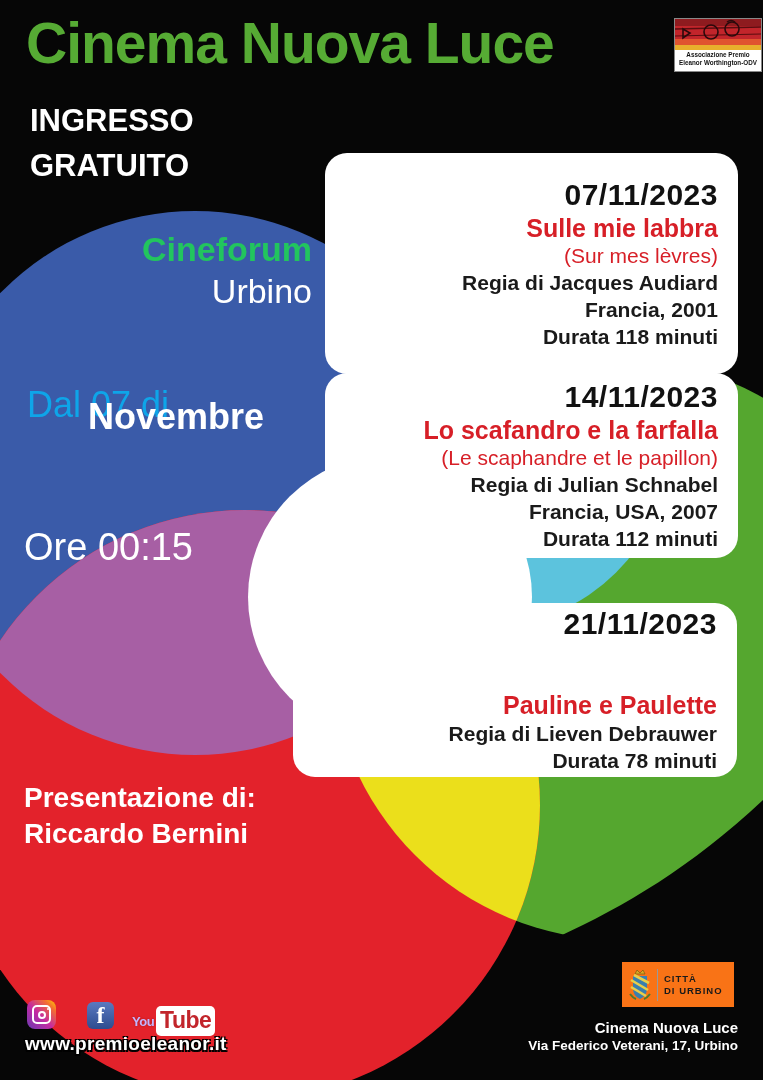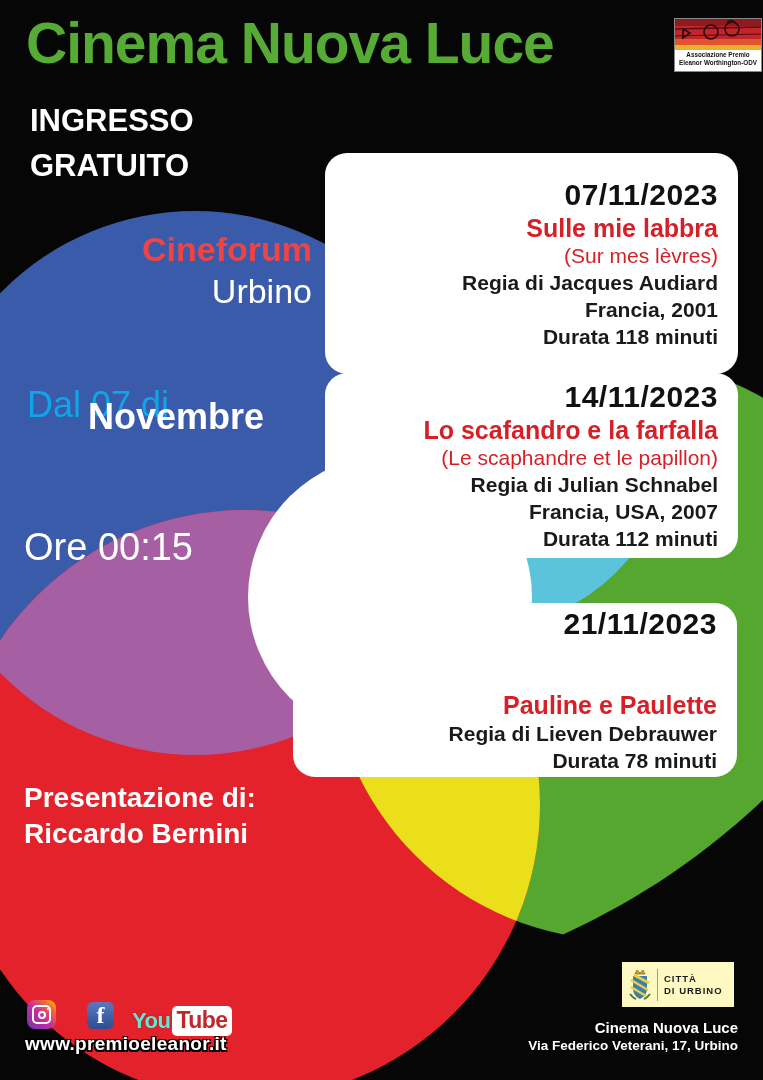--- a/index.html
+++ b/index.html
@@ -30,26 +30,26 @@
       background:linear-gradient(45deg,#6a3ab2 0%,#c32aa3 45%,#f46f30 80%,#ffd600 100%);
       display:flex;align-items:center;justify-content:center;}
   .ig-lens{width:15px;height:15px;border:2px solid #fff;border-radius:5px;position:relative;}
   .ig-lens:before{content:"";position:absolute;left:3.5px;top:3.5px;width:4px;height:4px;
       border:2px solid #fff;border-radius:50%;}
   .ig-lens:after{content:"";position:absolute;right:0.5px;top:0.5px;width:2px;height:2px;background:#fff;border-radius:50%;}
   .fb{left:87px;top:1002px;width:27px;height:27px;border-radius:6px;
       background:linear-gradient(#5a79c0,#2e4c8f);color:#fff;font-size:24px;font-weight:700;
       display:flex;align-items:flex-end;justify-content:center;font-family:"Liberation Serif",serif;overflow:hidden;}
   .yt{left:132px;top:1006px;display:flex;align-items:center;}
-  .yt-you{font-size:22px;font-weight:700;color:#5eead4;letter-spacing:-0.5px;text-shadow:0 0 2px rgba(120,20,20,.6);}
+  .yt-you{font-size:13px;font-weight:700;color:#c4b5fd;letter-spacing:-0.5px;text-shadow:0 0 2px rgba(120,20,20,.6);}
   .yt-tube{margin-left:2px;background:#fff;border-radius:5px;padding:1px 4px 2px 4px;font-size:23px;
       font-weight:700;letter-spacing:-0.5px;}
   .website{left:25px;top:1033px;font-size:19px;font-weight:700;color:#fff;letter-spacing:0.3px;
       text-shadow:1.5px 1.5px 0 #000,-1.5px 1.5px 0 #000,1.5px -1.5px 0 #000,-1.5px -1.5px 0 #000;}
-  .citybox{left:622px;top:962px;width:112px;height:45px;background:#fef9c3;display:flex;align-items:center;padding:0 6px;box-sizing:border-box;}
+  .citybox{left:622px;top:962px;width:112px;height:45px;background:#f97316;display:flex;align-items:center;padding:0 6px;box-sizing:border-box;}
   .citybox .divider{width:1px;height:32px;background:#999;margin:0 6px 0 5px;}
   .citytext{font-size:9.5px;font-weight:700;color:#1a1a1a;letter-spacing:1px;line-height:12px;}
   .venue{right:25px;top:1018px;text-align:right;color:#fff;}
   .venue-name{font-size:15px;font-weight:700;line-height:19px;}
   .venue-addr{font-size:13.5px;font-weight:700;line-height:17px;}
   .assoc{left:674px;top:18px;width:88px;height:54px;background:#fff;border:1px solid #888;box-sizing:border-box;}
   .assoc-text{font-size:6.3px;color:#111;text-align:center;line-height:7.5px;padding-top:1px;font-weight:700;}
 </style>
 </head>
 <body>
@@ -99,21 +99,21 @@
       <div>Eleanor Worthington-ODV</div>
     </div>
   </div>
 
   <div class="abs free-entry">
     <div>INGRESSO</div>
     <div>GRATUITO</div>
   </div>
 
   <div class="abs cineforum-block">
-    <div class="cineforum-series" style="color:#ef4444;">Cineforum</div>
+    <div class="cineforum-series" style="color:#22c55e;">Cineforum</div>
     <div class="cineforum-city">Urbino</div>
   </div>
 
   <div class="abs start-line1">Dal 07 di</div>
   <div class="abs start-line2">Novembre</div>
   <div class="abs time">Ore 00:15</div>
 
   <div class="abs presenter">
     <div>Presentazione di:</div>
     <div>Riccardo Bernini</div>

